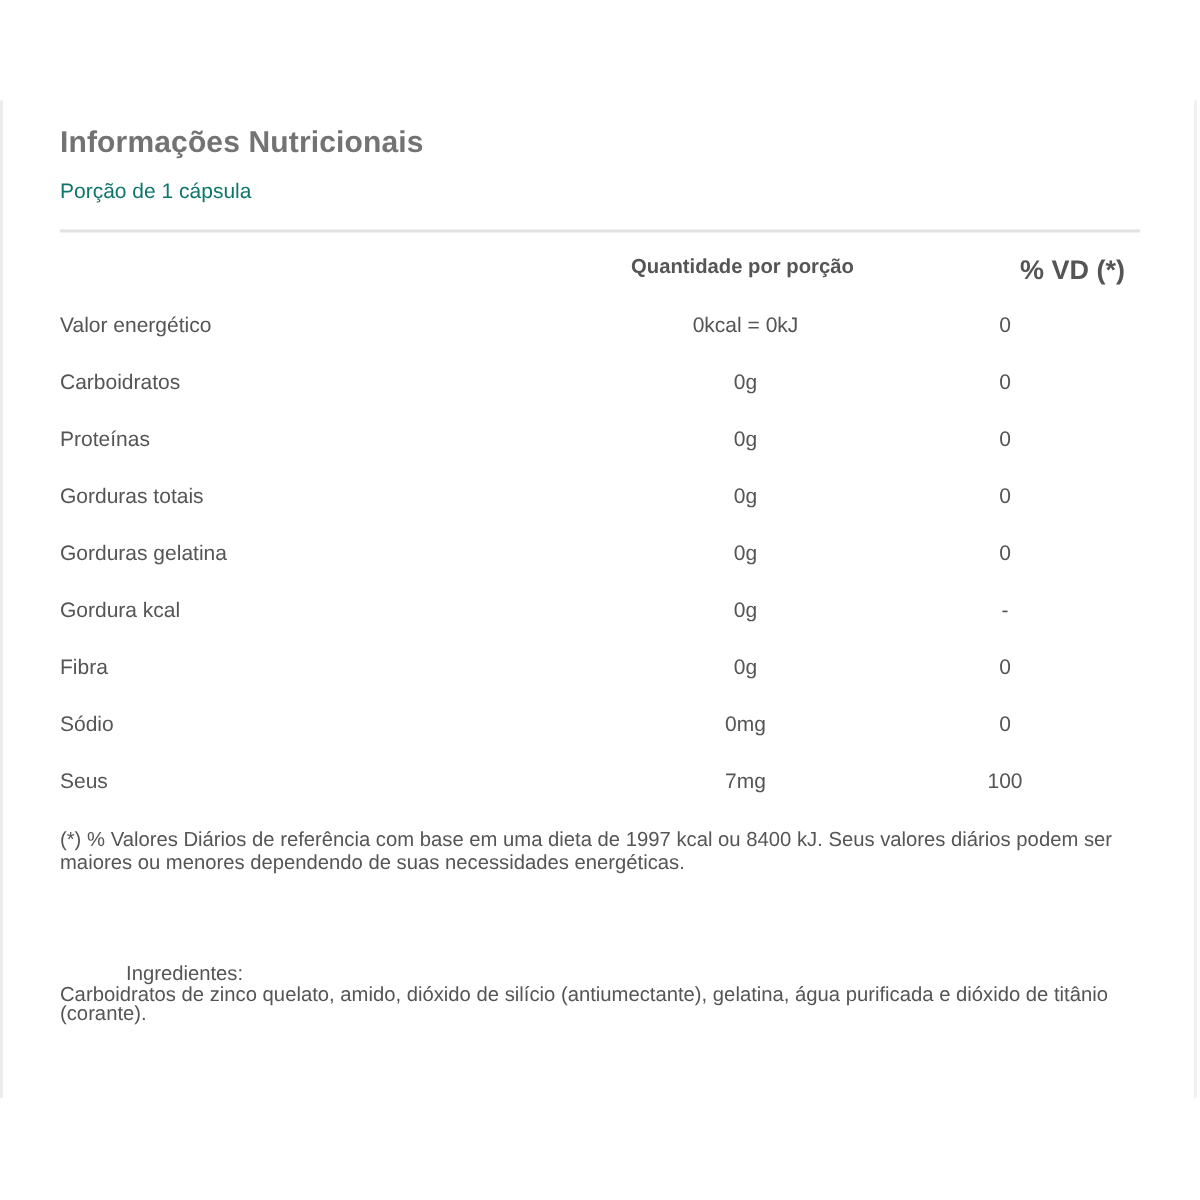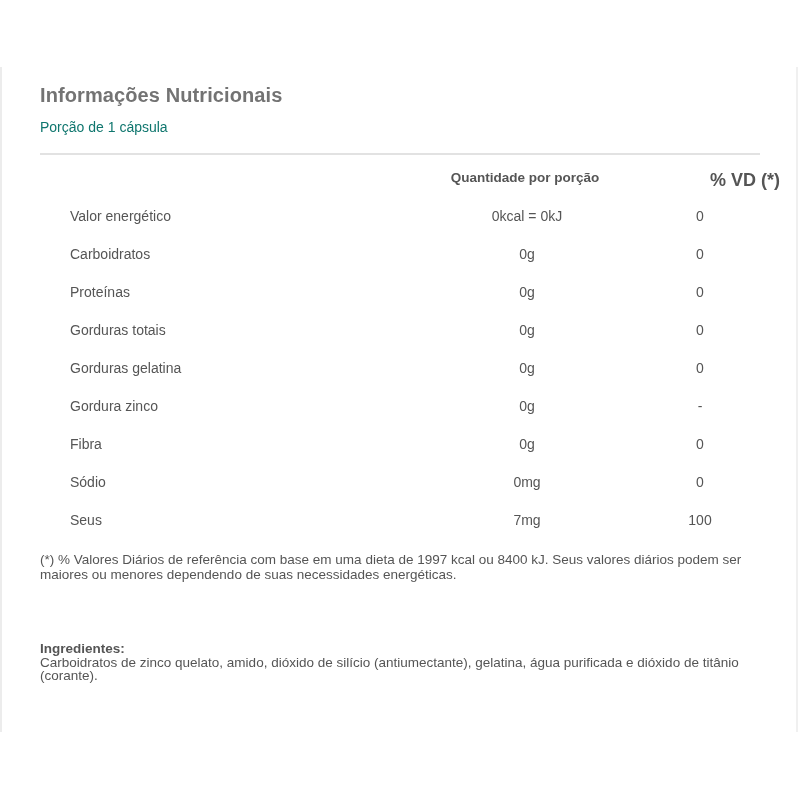--- a/index.html
+++ b/index.html
@@ -5,29 +5,29 @@
   html, body { margin: 0; padding: 0; background: #ffffff; }
   body { width: 800px; height: 800px; position: relative; overflow: hidden;
          font-family: "Liberation Sans", "DejaVu Sans", sans-serif; color: #555555; }
   .panel { position: absolute; left: 0; top: 67px; width: 798px; height: 665px;
            border-left: 2px solid #ececec; border-right: 2px solid #f0f0f0; box-sizing: border-box; }
   .title { position: absolute; left: 40px; top: 84px; margin: 0; font-size: 20px; font-weight: bold;
            color: #737373; letter-spacing: 0.1px; }
   .portion { position: absolute; left: 40px; top: 119px; font-size: 14px; color: #0f766e; }
   .divider { position: absolute; left: 40px; top: 153px; width: 720px; height: 2px; background: #e2e2e2; }
   .table { position: absolute; left: 40px; top: 170px; width: 722px; }
-  .row { position: relative; height: 38px; font-size: 14px; color: #555; margin-left: 30px; }
+  .row { position: relative; height: 38px; font-size: 14px; color: #555; }
   .row .c-name { position: absolute; left: 0; top: 0; }
   .row .c-qty { position: absolute; left: 382px; width: 150px; top: 0; text-align: center; }
   .row .c-vd { position: absolute; left: 600px; width: 60px; top: 0; text-align: center; }
   .hdr .c-qty { left: 340px; width: 230px; font-weight: bold; color: #555; font-size: 13.5px; }
   .hdr .c-vd { left: 640px; width: 82px; text-align: left; font-weight: bold; font-size: 18px; }
   .note { position: absolute; left: 40px; top: 552px; width: 730px; font-size: 13.5px; line-height: 15px; color: #555; }
   .ingr { position: absolute; left: 40px; top: 642px; width: 730px; font-size: 13.5px; line-height: 13.5px; color: #555; }
-  .ingr .lbl { font-weight: bold; display: block; }
+  .ingr .lbl { font-weight: normal; display: block; margin-left: 44px; }
 </style>
 </head>
 <body>
 
 <div class="panel"></div>
 
 <h1 class="title">Informações Nutricionais</h1>
 <div class="portion">Porção de 1 cápsula</div>
 <div class="divider"></div>
 
@@ -55,21 +55,21 @@
     <span class="c-name">Gorduras totais</span>
     <span class="c-qty">0g</span>
     <span class="c-vd">0</span>
   </div>
   <div class="row">
     <span class="c-name">Gorduras gelatina</span>
     <span class="c-qty">0g</span>
     <span class="c-vd">0</span>
   </div>
   <div class="row">
-    <span class="c-name">Gordura zinco</span>
+    <span class="c-name">Gordura kcal</span>
     <span class="c-qty">0g</span>
     <span class="c-vd">-</span>
   </div>
   <div class="row">
     <span class="c-name">Fibra</span>
     <span class="c-qty">0g</span>
     <span class="c-vd">0</span>
   </div>
   <div class="row">
     <span class="c-name">Sódio</span>

